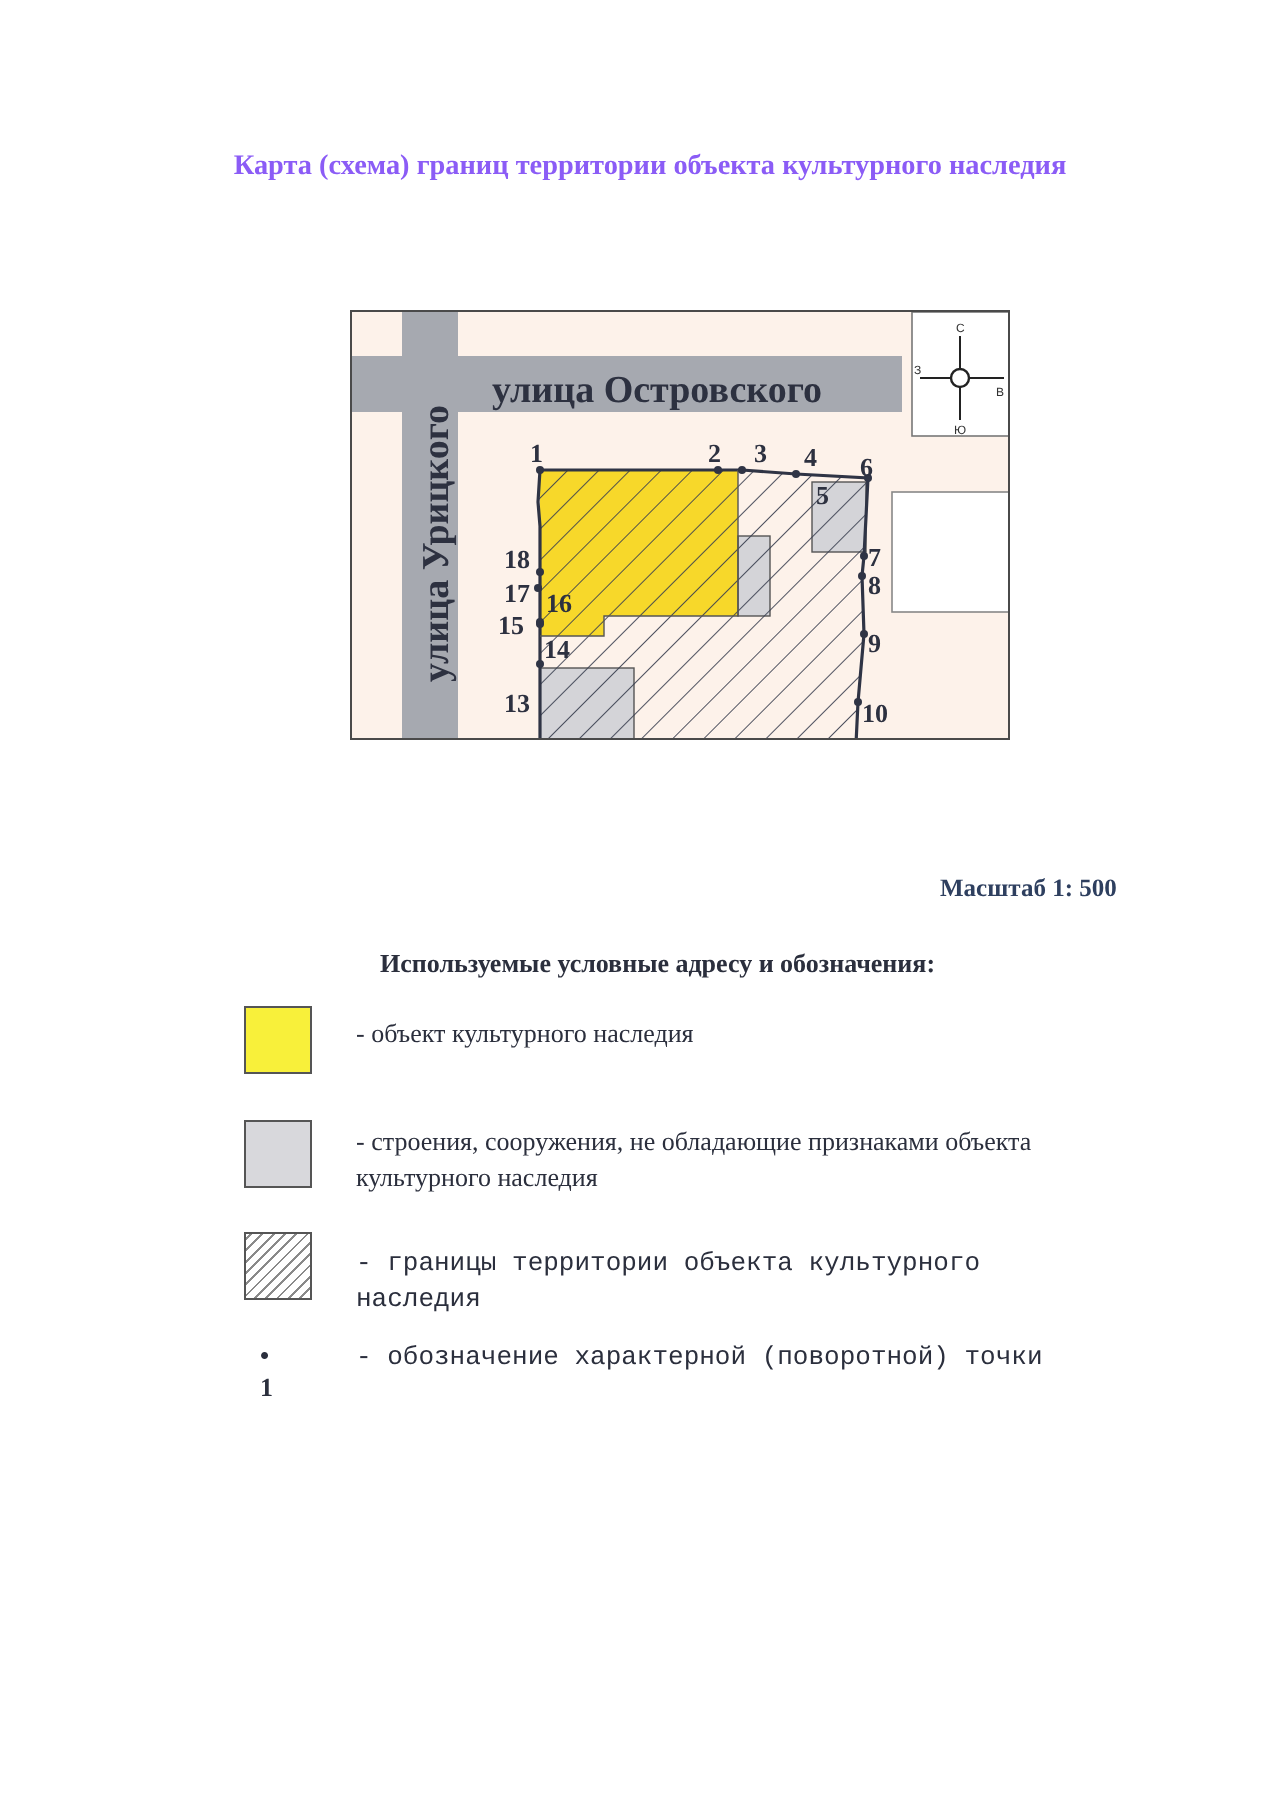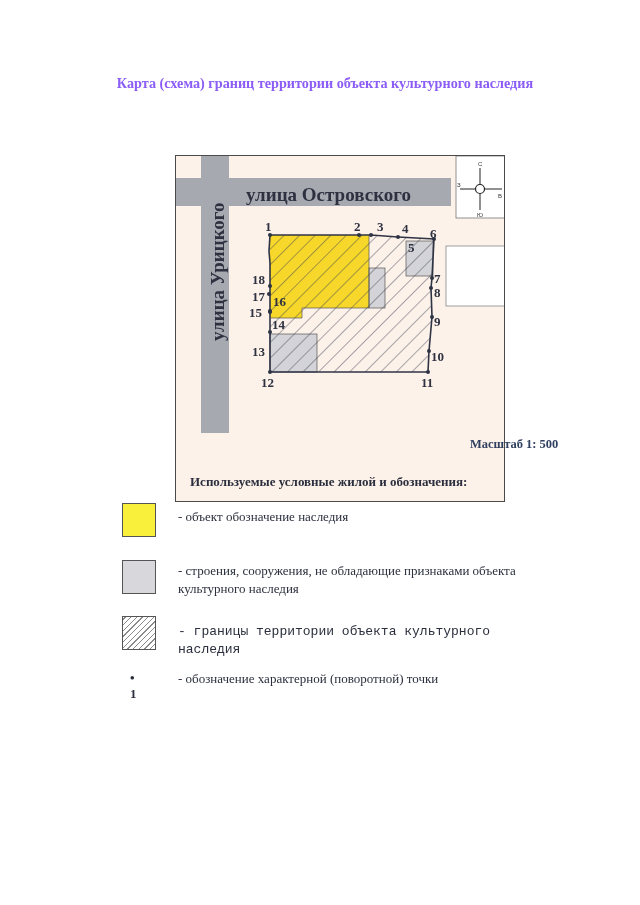--- a/index.html
+++ b/index.html
@@ -5,21 +5,21 @@
   html, body { margin: 0; padding: 0; }
   body {
     width: 640px; height: 905px; background: #ffffff; position: relative; overflow: hidden;
     font-family: "Liberation Serif", "DejaVu Serif", serif; color: #2a2e3a;
   }
   .title {
     position: absolute; left: 60px; top: 58px; width: 530px;
     text-align: center; font-weight: bold; font-size: 14.2px; line-height: 18.5px; color: #8b5cf6; margin-top: 16px;
   }
   .map-frame {
-    position: absolute; left: 175px; top: 155px; width: 330px; height: 347px;
+    position: absolute; left: 175px; top: 155px; width: 330px; height: 215px;
     border: 1.5px solid #4a4a4a; box-sizing: border-box; background: #fdf2ea; overflow: hidden;
   }
   .map-frame svg { position: absolute; left: 0; top: 0; }
   .scale {
     position: absolute; left: 470px; top: 437px; font-weight: bold; font-size: 12.5px; color: #2e3f5f;
   }
   .legend-title {
     position: absolute; left: 190px; top: 474px; font-weight: bold; font-size: 13px; color: #2b2f3d;
   }
   .legend-item { position: absolute; left: 122px; }
@@ -113,35 +113,35 @@
       <text x="73" y="161">15</text>
       <text x="97" y="150">16</text>
       <text x="76" y="145">17</text>
       <text x="76" y="128">18</text>
     </g>
   </svg>
 </div>
 
 <div class="scale">Масштаб 1: 500</div>
 
-<div class="legend-title">Используемые условные жилой и обозначения:</div>
+<div class="legend-title">Используемые условные адресу и обозначения:</div>
 
 <div class="legend-item" style="top:503px;">
   <div class="swatch" style="background:#f8f03a;"></div>
-  <div class="legend-text" style="top:5px;">-  объект обозначение наследия</div>
+  <div class="legend-text" style="top:5px;">-  объект культурного наследия</div>
 </div>
 
 <div class="legend-item" style="top:560px;">
   <div class="swatch" style="background:#d8d8dc;"></div>
   <div class="legend-text" style="top:2px; left:56px; text-indent:0;">
     <span>-  строения, сооружения, не обладающие признаками объекта культурного наследия</span>
   </div>
 </div>
 
 <div class="legend-item" style="top:616px;">
   <div class="swatch" style="background: repeating-linear-gradient(-45deg, #ffffff 0 3px, #8a8a8a 3px 4px);"></div>
   <div class="legend-text" style="top:7px;font-family:Liberation Mono, monospace;">- границы территории объекта культурного наследия</div>
 </div>
 
 <div class="legend-item" style="top:670px;">
   <div class="dot-symbol">• 1</div>
-  <div class="legend-text" style="top:0;">- обозначение характерной (поворотной) точки</div>
+  <div class="legend-text" style="top:0;font-family:Liberation Mono, monospace;">- обозначение характерной (поворотной) точки</div>
 </div>
 
 </body></html>

